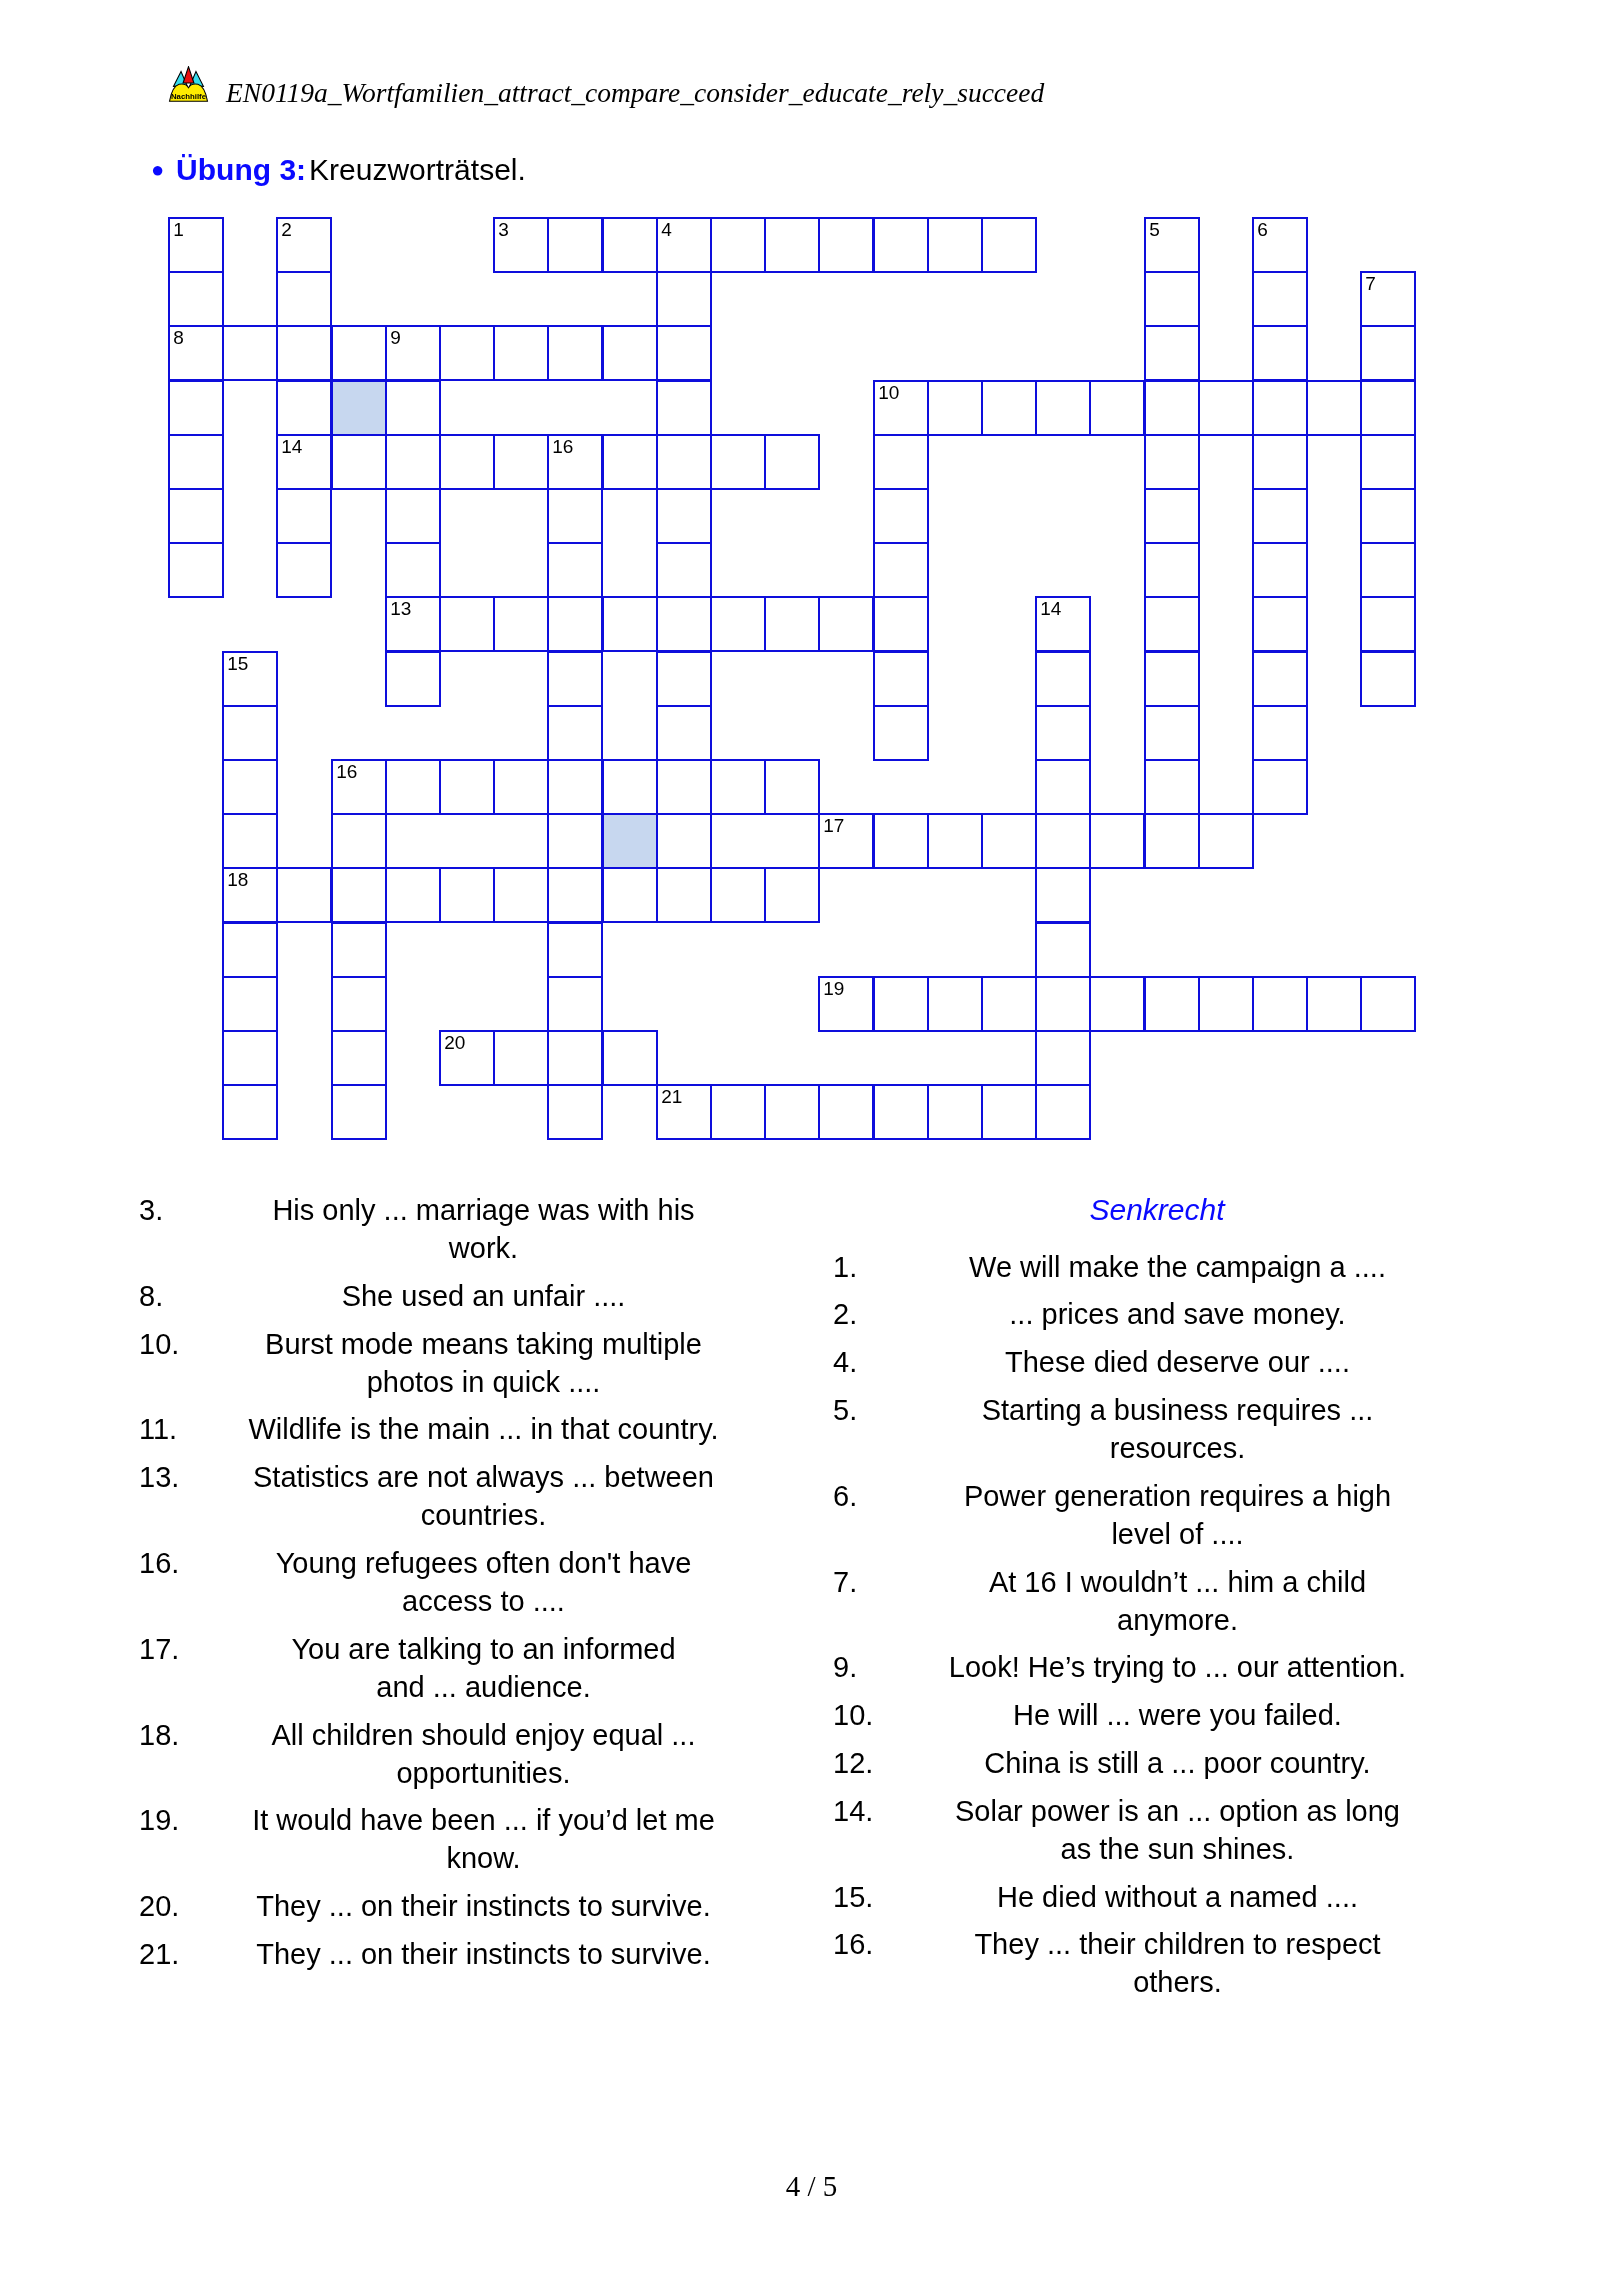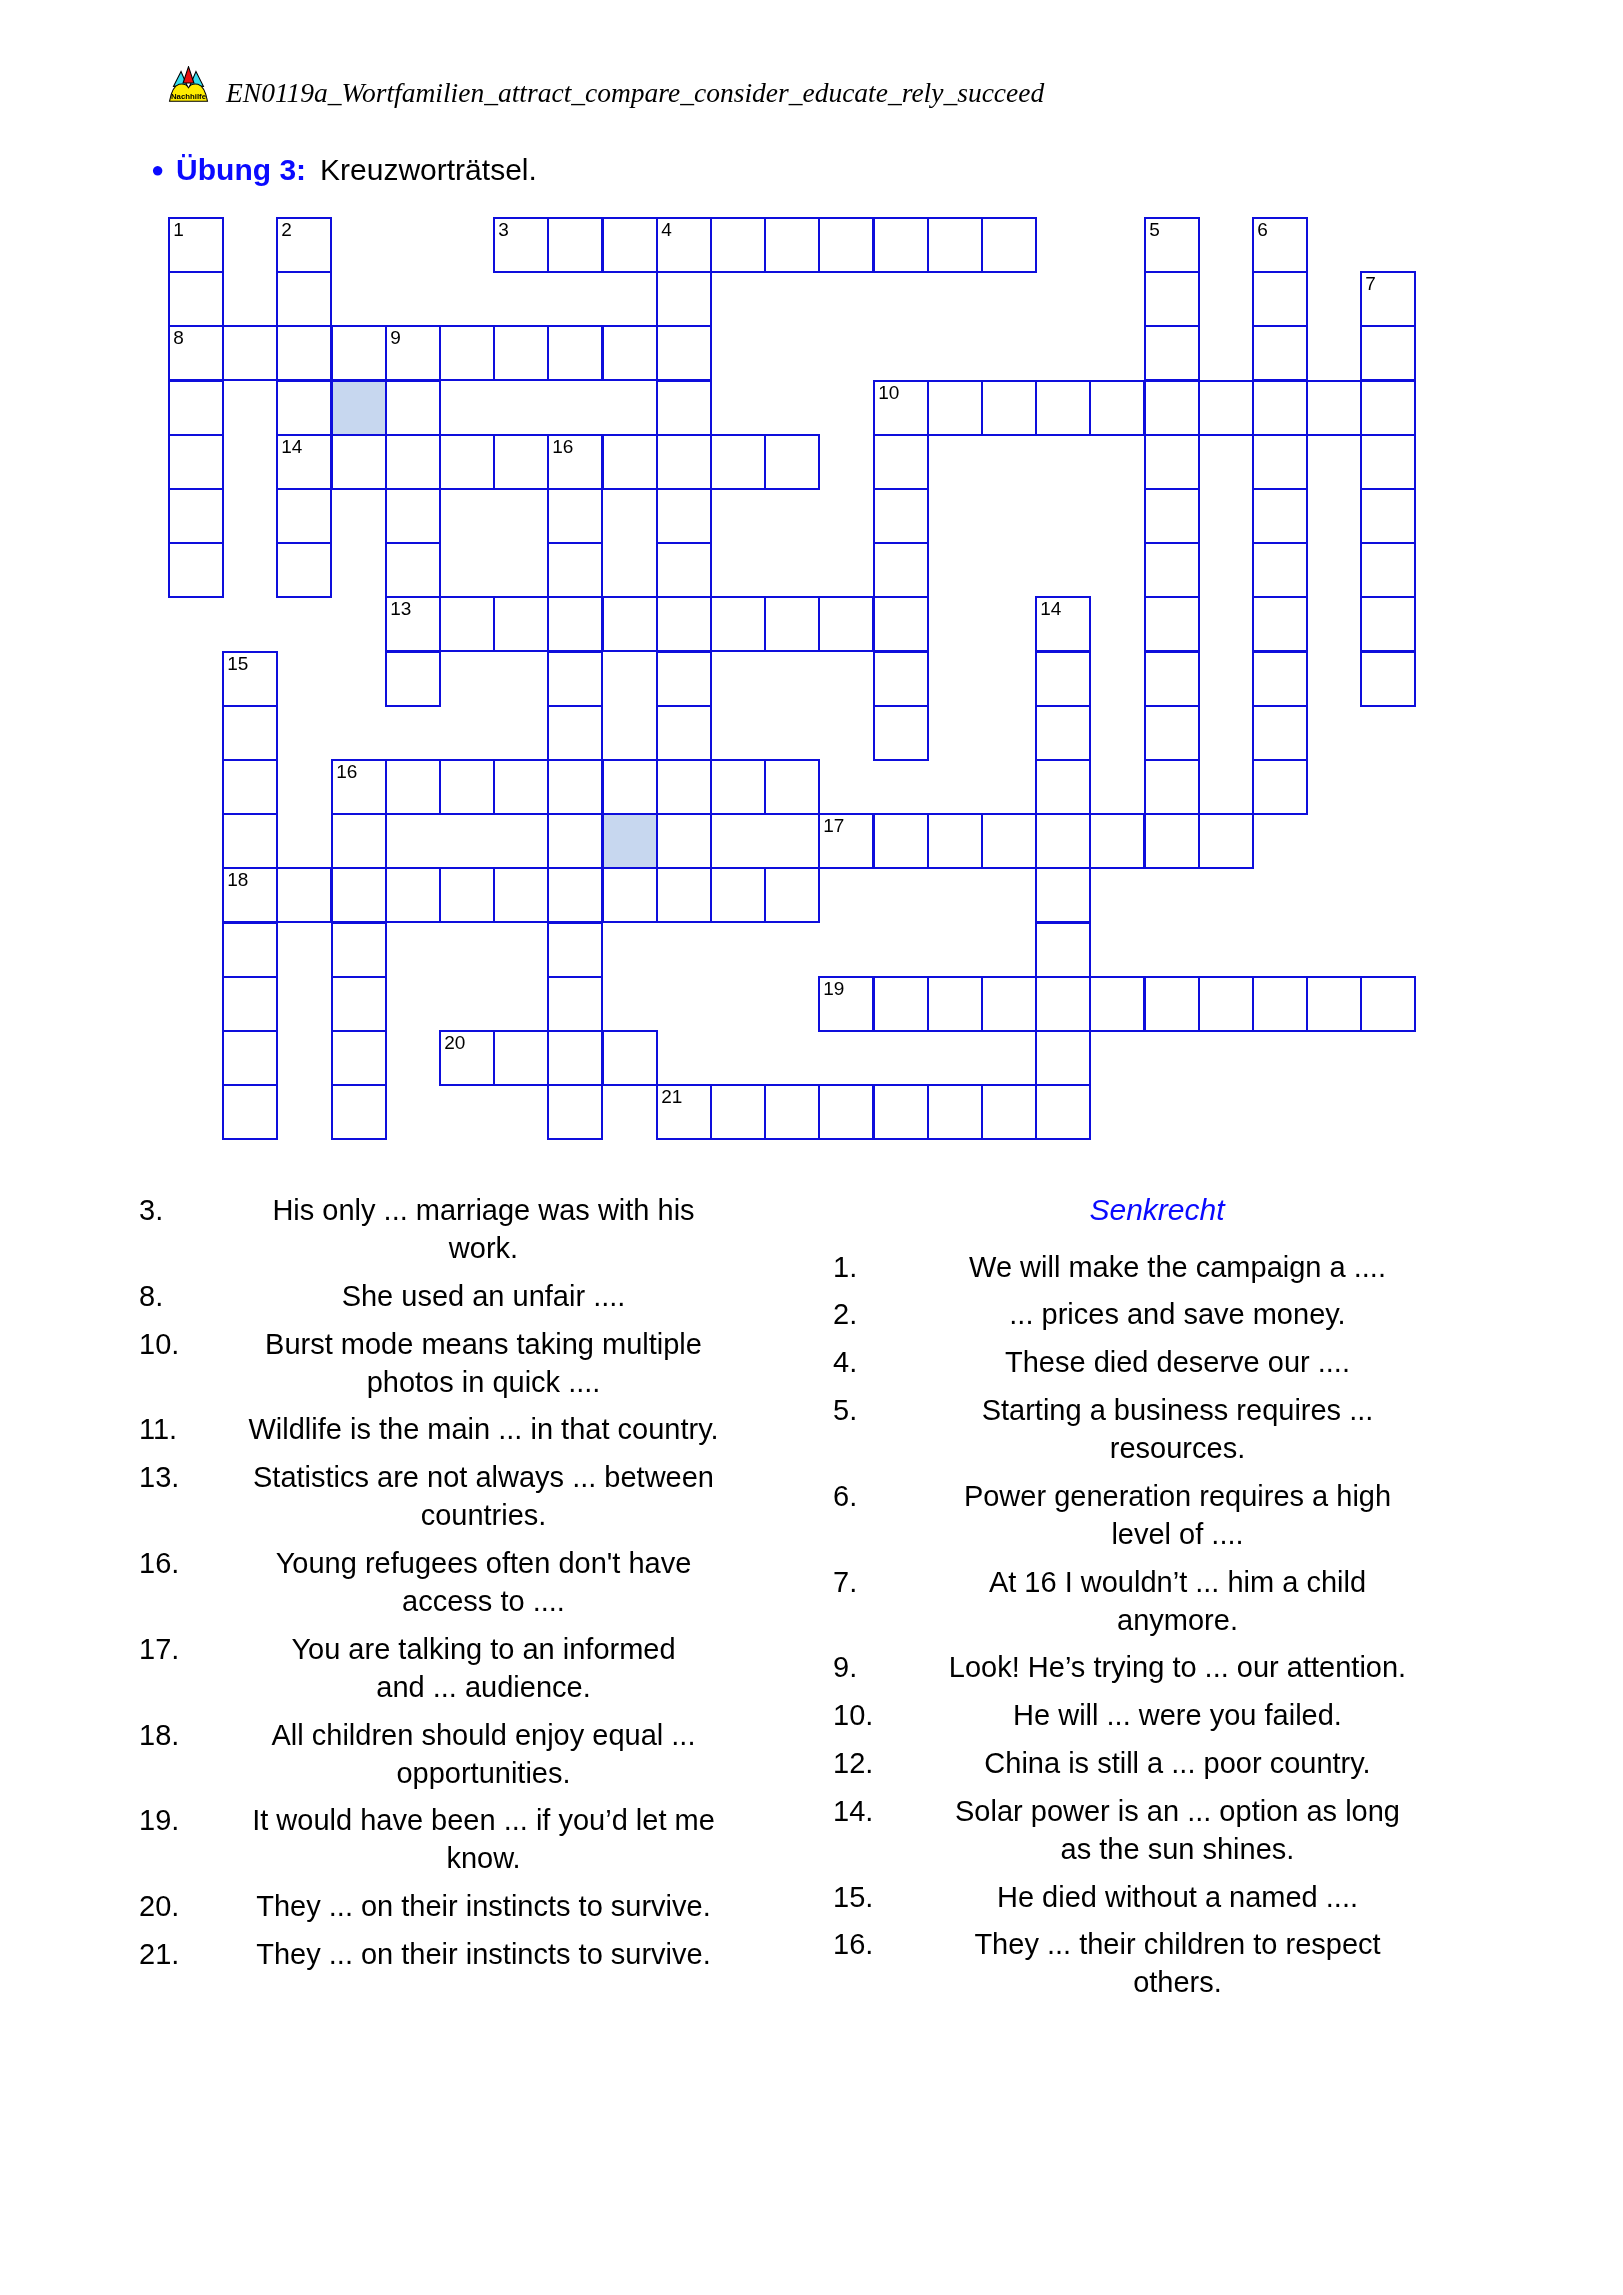--- a/index.html
+++ b/index.html
@@ -13,21 +13,21 @@
     position:absolute;left:226px;top:76px;
     font-family:"Liberation Serif",serif;font-style:italic;font-size:27.5px;line-height:1.2;
     white-space:nowrap;
   }
   .exercise-line{
     position:absolute;left:151px;top:152px;display:flex;align-items:center;
     font-size:30px;line-height:1.2;white-space:nowrap;
   }
   .bullet{color:var(--accent);font-size:22px;margin-right:11.8px;}
   .exercise-label{color:var(--accent);font-weight:bold;}
-  .exercise-title{margin-left:14px;text-align:center;}
+  .exercise-title{margin-left:3px;text-align:center;}
   
   #crossword{position:absolute;left:168px;top:217px;width:1251px;height:926px;}
   .cell{
     position:absolute;width:56px;height:56px;box-sizing:border-box;
     border:2px solid var(--line);background:#ffffff;
   }
   .cell.shaded{background:var(--shade);}
   .cell .num{
     position:absolute;left:3.3px;top:1.3px;font-size:19px;line-height:1.1;
     font-family:"Liberation Sans",sans-serif;color:#000;
@@ -401,15 +401,16 @@
     <span class="clue-text">He died without a named ....</span>
   </div>
           <div class="clue">
     <span class="clue-num">16.</span>
     <span class="clue-text">They ... their children to respect<br>others.</span>
   </div>
         </div>
     </section>
   </div>
 
+  <div class="page-number">4 / 5</div>
 
 </div>
 
 
 </body></html>

